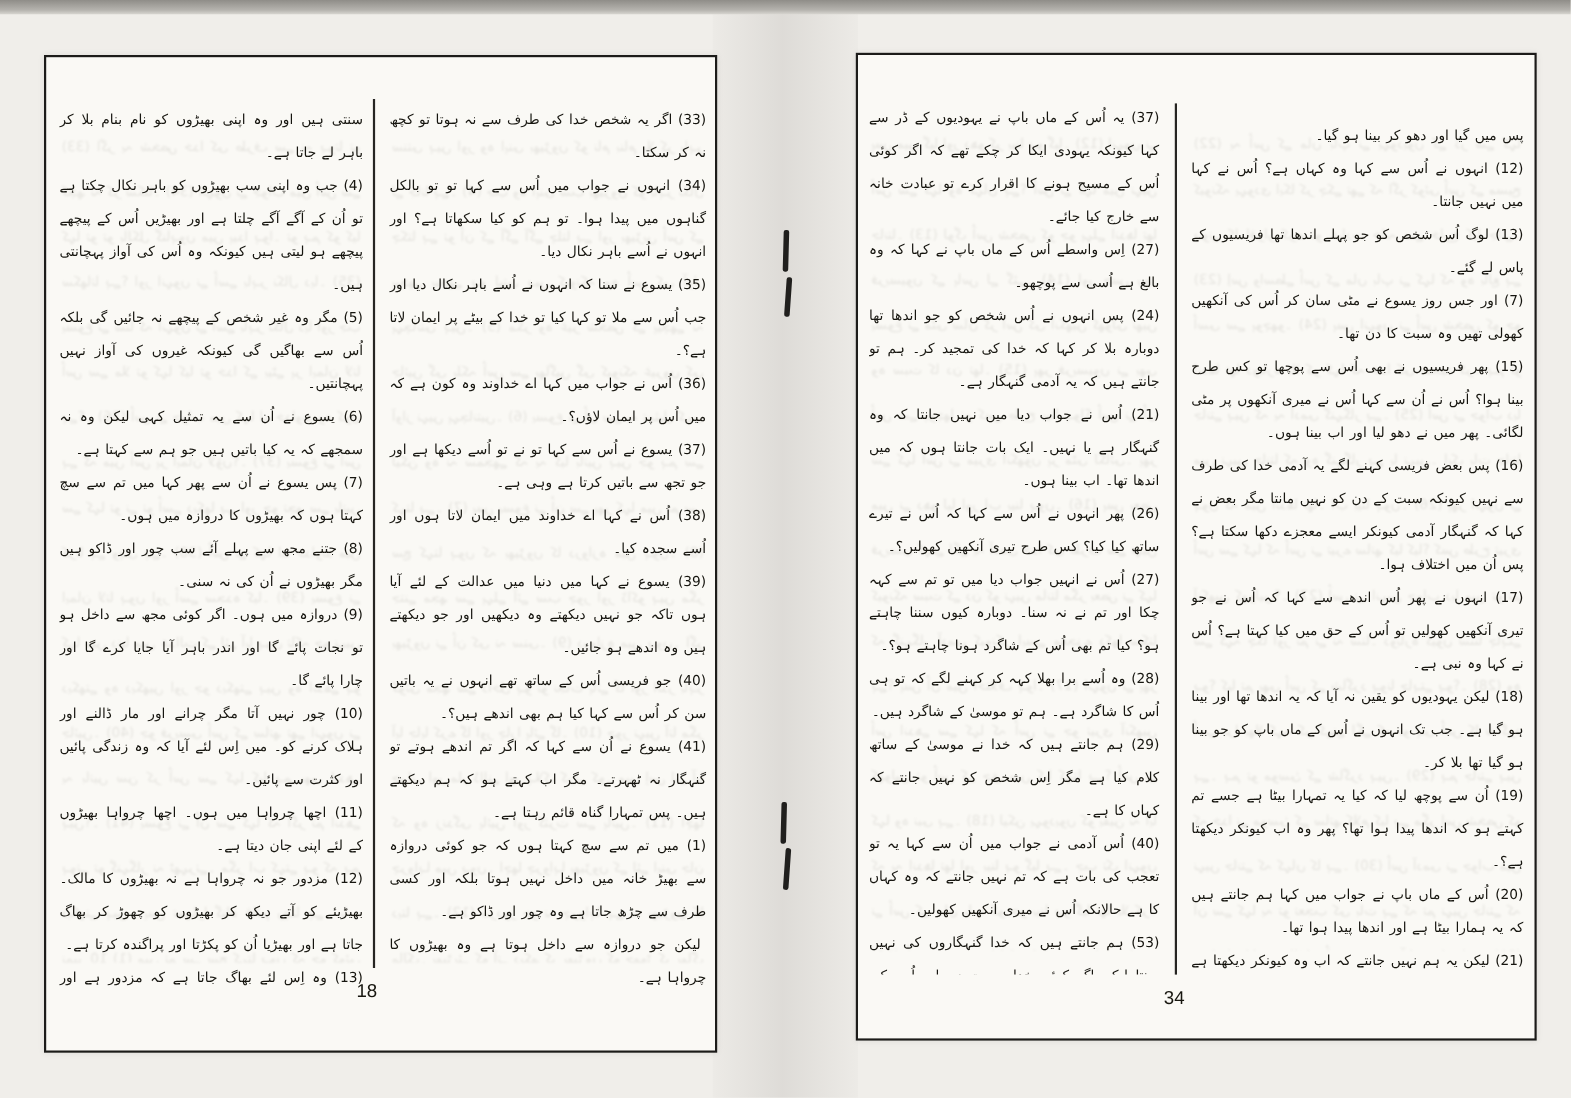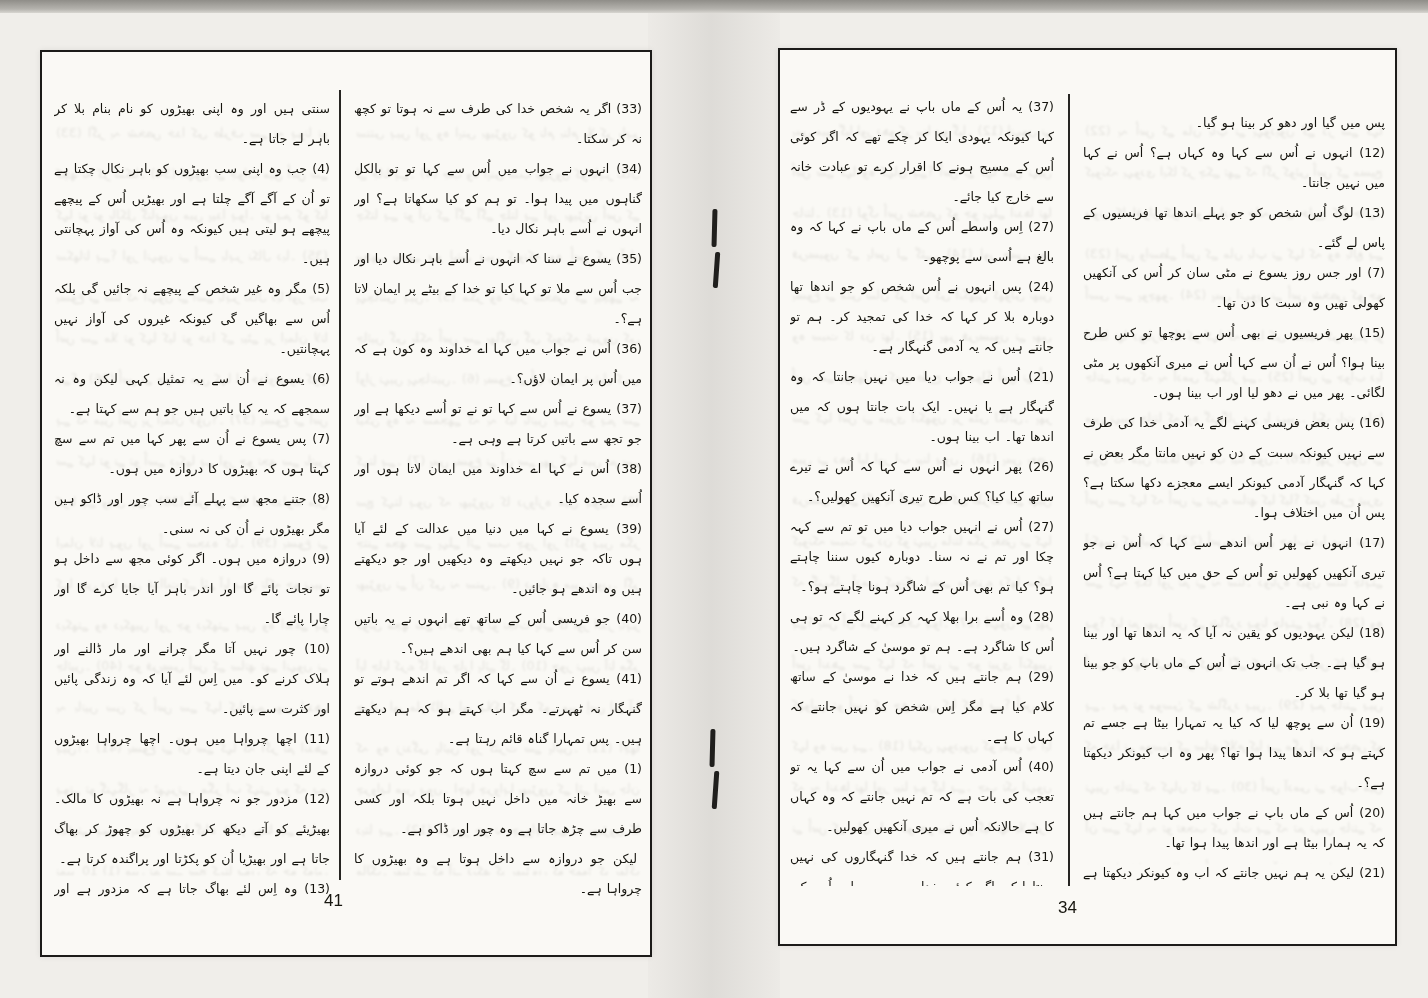--- a/index.html
+++ b/index.html
@@ -107,21 +107,21 @@
     <div class="col col-b">
         <p class="verse"><span class="vnum">(37)</span>‏ یہ اُس کے ماں باپ نے یہودیوں کے ڈر سے کہا کیونکہ یہودی ایکا کر چکے تھے کہ اگر کوئی اُس کے مسیح ہونے کا اقرار کرے تو عبادت خانہ سے خارج کیا جائے۔</p>
         <p class="verse"><span class="vnum">(27)</span>‏ اِس واسطے اُس کے ماں باپ نے کہا کہ وہ بالغ ہے اُسی سے پوچھو۔</p>
         <p class="verse"><span class="vnum">(24)</span>‏ پس انہوں نے اُس شخص کو جو اندھا تھا دوبارہ بلا کر کہا کہ خدا کی تمجید کر۔ ہم تو جانتے ہیں کہ یہ آدمی گنہگار ہے۔</p>
         <p class="verse"><span class="vnum">(21)</span>‏ اُس نے جواب دیا میں نہیں جانتا کہ وہ گنہگار ہے یا نہیں۔ ایک بات جانتا ہوں کہ میں اندھا تھا۔ اب بینا ہوں۔</p>
         <p class="verse"><span class="vnum">(26)</span>‏ پھر انہوں نے اُس سے کہا کہ اُس نے تیرے ساتھ کیا کیا؟ کس طرح تیری آنکھیں کھولیں؟۔</p>
         <p class="verse"><span class="vnum">(27)</span>‏ اُس نے انہیں جواب دیا میں تو تم سے کہہ چکا اور تم نے نہ سنا۔ دوبارہ کیوں سننا چاہتے ہو؟ کیا تم بھی اُس کے شاگرد ہونا چاہتے ہو؟۔</p>
         <p class="verse"><span class="vnum">(28)</span>‏ وہ اُسے برا بھلا کہہ کر کہنے لگے کہ تو ہی اُس کا شاگرد ہے۔ ہم تو موسیٰ کے شاگرد ہیں۔</p>
         <p class="verse"><span class="vnum">(29)</span>‏ ہم جانتے ہیں کہ خدا نے موسیٰ کے ساتھ کلام کیا ہے مگر اِس شخص کو نہیں جانتے کہ کہاں کا ہے۔</p>
         <p class="verse"><span class="vnum">(40)</span>‏ اُس آدمی نے جواب میں اُن سے کہا یہ تو تعجب کی بات ہے کہ تم نہیں جانتے کہ وہ کہاں کا ہے حالانکہ اُس نے میری آنکھیں کھولیں۔</p>
-        <p class="verse"><span class="vnum">(31)</span>‏ ہم جانتے ہیں کہ خدا گنہگاروں کی نہیں سنتا لیکن اگر کوئی خدا پرست ہو اور اُس کی مرضی پر چلے تو وہ اُس کی سنتا ہے۔</p>
+        <p class="verse"><span class="vnum">(53)</span>‏ ہم جانتے ہیں کہ خدا گنہگاروں کی نہیں سنتا لیکن اگر کوئی خدا پرست ہو اور اُس کی مرضی پر چلے تو وہ اُس کی سنتا ہے۔</p>
       </div>
     <div class="page-number">34</div>
   </div>
 
   <div class="page page-left">
     <div class="bleed bleed-a">سنتی ہیں اور وہ اپنی بھیڑوں کو نام بنام بلا کر باہر لے جاتا ہے۔ (4) جب وہ اپنی سب بھیڑوں کو باہر نکال چکتا ہے تو اُن کے آگے آگے چلتا ہے اور بھیڑیں اُس کے پیچھے پیچھے ہو لیتی ہیں کیونکہ وہ اُس کی آواز پہچانتی ہیں۔ (5) مگر وہ غیر شخص کے پیچھے نہ جائیں گی بلکہ اُس سے بھاگیں گی کیونکہ غیروں کی آواز نہیں پہچانتیں۔ (6) یسوع نے اُن سے یہ تمثیل کہی لیکن وہ نہ سمجھے کہ یہ کیا باتیں ہیں جو ہم سے کہتا ہے۔ (7) پس یسوع نے اُن سے پھر کہا میں تم سے سچ کہتا ہوں کہ بھیڑوں کا دروازہ میں ہوں۔ (8) جتنے مجھ سے پہلے آئے سب چور اور ڈاکو ہیں مگر بھیڑوں نے اُن کی نہ سنی۔ (9) دروازہ میں ہوں۔ اگر کوئی مجھ سے داخل ہو تو نجات پائے گا اور اندر باہر آیا جایا کرے گا اور چارا پائے گا۔ (10) چور نہیں آتا مگر چرانے اور مار ڈالنے اور ہلاک کرنے کو۔ میں اِس لئے آیا کہ وہ زندگی پائیں اور کثرت سے پائیں۔ (11) اچھا چرواہا میں ہوں۔ اچھا چرواہا بھیڑوں کے لئے اپنی جان دیتا ہے۔ (12) مزدور جو نہ چرواہا ہے نہ بھیڑوں کا مالک۔ بھیڑیئے کو آتے دیکھ کر بھیڑوں کو چھوڑ کر بھاگ جاتا ہے اور بھیڑیا اُن کو پکڑتا اور پراگندہ کرتا ہے۔ (13) وہ اِس لئے بھاگ جاتا ہے کہ مزدور ہے اور اُس کو بھیڑوں کی فکر نہیں۔ (14) اچھا چرواہا میں ہوں۔ جس طرح باپ مجھے جانتا ہے اور میں</div>
     <div class="bleed bleed-b">(33) اگر یہ شخص خدا کی طرف سے نہ ہوتا تو کچھ نہ کر سکتا۔ (34) انہوں نے جواب میں اُس سے کہا تو تو بالکل گناہوں میں پیدا ہوا۔ تو ہم کو کیا سکھاتا ہے؟ اور انہوں نے اُسے باہر نکال دیا۔ (35) یسوع نے سنا کہ انہوں نے اُسے باہر نکال دیا اور جب اُس سے ملا تو کہا کیا تو خدا کے بیٹے پر ایمان لاتا ہے؟۔ (36) اُس نے جواب میں کہا اے خداوند وہ کون ہے کہ میں اُس پر ایمان لاؤں؟۔ (37) یسوع نے اُس سے کہا تو نے تو اُسے دیکھا ہے اور جو تجھ سے باتیں کرتا ہے وہی ہے۔ (38) اُس نے کہا اے خداوند میں ایمان لاتا ہوں اور اُسے سجدہ کیا۔ (39) یسوع نے کہا میں دنیا میں عدالت کے لئے آیا ہوں تاکہ جو نہیں دیکھتے وہ دیکھیں اور جو دیکھتے ہیں وہ اندھے ہو جائیں۔ (40) جو فریسی اُس کے ساتھ تھے انہوں نے یہ باتیں سن کر اُس سے کہا کیا ہم بھی اندھے ہیں؟۔ (41) یسوع نے اُن سے کہا کہ اگر تم اندھے ہوتے تو گنہگار نہ ٹھہرتے۔ مگر اب کہتے ہو کہ ہم دیکھتے ہیں۔ پس تمہارا گناہ قائم رہتا ہے۔ باب نمبر 10 (1) میں تم سے سچ کہتا ہوں کہ جو کوئی دروازہ سے بھیڑ خانہ میں داخل نہیں ہوتا بلکہ اور کسی طرف سے چڑھ جاتا ہے وہ چور اور ڈاکو ہے۔ (2) لیکن جو دروازہ سے داخل ہوتا ہے وہ بھیڑوں کا چرواہا ہے۔ (3) اُس کے لئے دربان دروازہ کھول دیتا ہے اور بھیڑیں اُس کی آواز</div>
     <div class="divider"></div>
     <div class="col col-a">
         <p class="verse"><span class="vnum">(33)</span>‏ اگر یہ شخص خدا کی طرف سے نہ ہوتا تو کچھ نہ کر سکتا۔</p>
@@ -142,16 +142,16 @@
         <p class="verse"><span class="vnum">(5)</span>‏ مگر وہ غیر شخص کے پیچھے نہ جائیں گی بلکہ اُس سے بھاگیں گی کیونکہ غیروں کی آواز نہیں پہچانتیں۔</p>
         <p class="verse"><span class="vnum">(6)</span>‏ یسوع نے اُن سے یہ تمثیل کہی لیکن وہ نہ سمجھے کہ یہ کیا باتیں ہیں جو ہم سے کہتا ہے۔</p>
         <p class="verse"><span class="vnum">(7)</span>‏ پس یسوع نے اُن سے پھر کہا میں تم سے سچ کہتا ہوں کہ بھیڑوں کا دروازہ میں ہوں۔</p>
         <p class="verse"><span class="vnum">(8)</span>‏ جتنے مجھ سے پہلے آئے سب چور اور ڈاکو ہیں مگر بھیڑوں نے اُن کی نہ سنی۔</p>
         <p class="verse"><span class="vnum">(9)</span>‏ دروازہ میں ہوں۔ اگر کوئی مجھ سے داخل ہو تو نجات پائے گا اور اندر باہر آیا جایا کرے گا اور چارا پائے گا۔</p>
         <p class="verse"><span class="vnum">(10)</span>‏ چور نہیں آتا مگر چرانے اور مار ڈالنے اور ہلاک کرنے کو۔ میں اِس لئے آیا کہ وہ زندگی پائیں اور کثرت سے پائیں۔</p>
         <p class="verse"><span class="vnum">(11)</span>‏ اچھا چرواہا میں ہوں۔ اچھا چرواہا بھیڑوں کے لئے اپنی جان دیتا ہے۔</p>
         <p class="verse"><span class="vnum">(12)</span>‏ مزدور جو نہ چرواہا ہے نہ بھیڑوں کا مالک۔ بھیڑیئے کو آتے دیکھ کر بھیڑوں کو چھوڑ کر بھاگ جاتا ہے اور بھیڑیا اُن کو پکڑتا اور پراگندہ کرتا ہے۔</p>
         <p class="verse"><span class="vnum">(13)</span>‏ وہ اِس لئے بھاگ جاتا ہے کہ مزدور ہے اور اُس کو بھیڑوں کی فکر نہیں۔</p>
       </div>
-    <div class="page-number">41</div>
+    <div class="page-number">18</div>
   </div>
 
 </div>
 
 </body></html>

